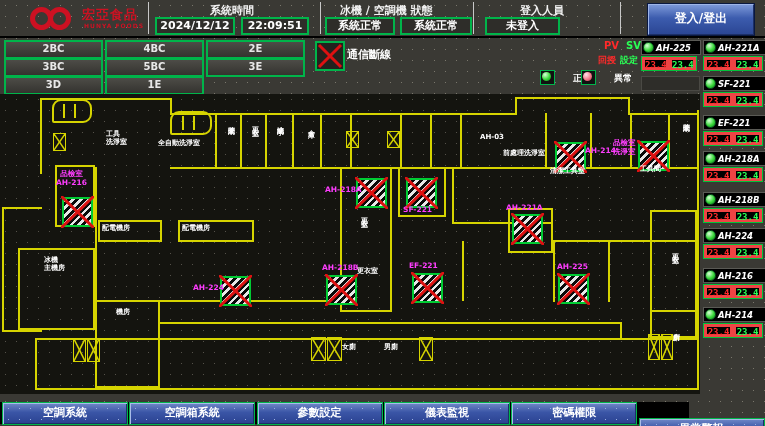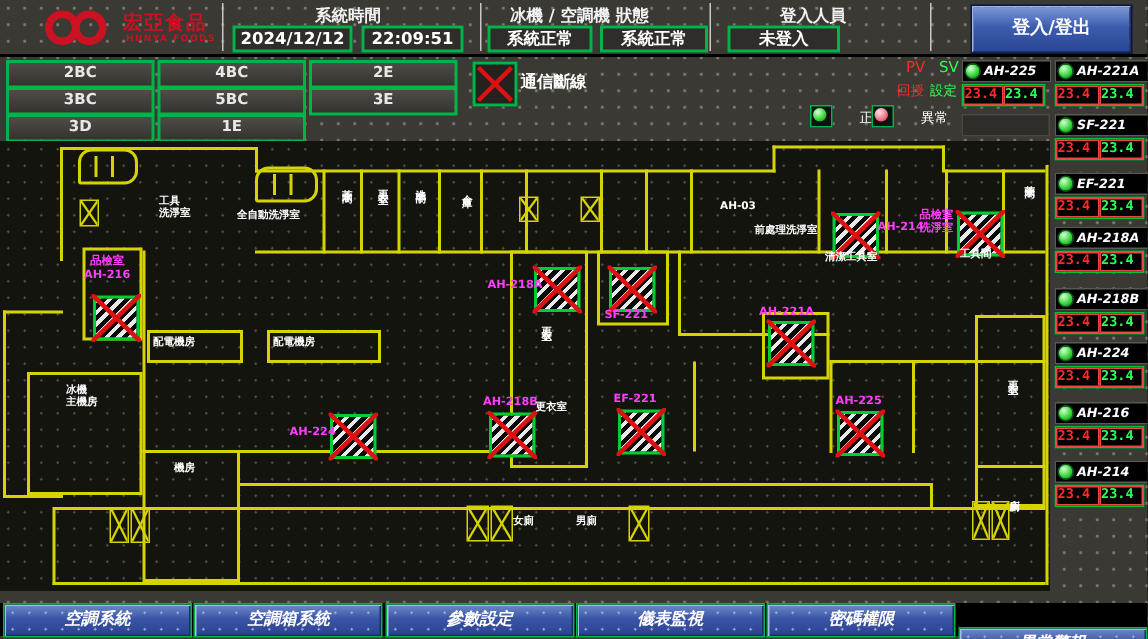--- a/index.html
+++ b/index.html
@@ -39,36 +39,36 @@
     position:absolute;width:95px;height:15px;
     background:linear-gradient(#4d4c47,#34332f);
     border:2px solid #00b44a;
     color:#e8e8e8;font-size:10px;font-weight:bold;text-align:center;line-height:14px;cursor:pointer;
   }
   
   .ledbezel{position:absolute;width:13px;height:13px;border:1px solid #00b44a;background:#111;}
   .led{position:absolute;left:1px;top:1px;width:9px;height:9px;border-radius:50%;}
   .led.green{background:radial-gradient(circle at 35% 30%,#d8ffd8,#39d839 55%,#0c7a1e);}
   .led.pink{background:radial-gradient(circle at 35% 30%,#ffe2e8,#f27a8a 55%,#b03048);}
-  .lgd{position:absolute;font-size:9px;font-weight:normal;white-space:nowrap;padding-left:16px;}
+  .lgd{position:absolute;font-size:9px;font-weight:bold;white-space:nowrap;padding-left:16px;}
   #comm-icon{left:315px;top:41px;width:26px;height:26px;border:2px solid #00b44a;background:#23221e;}
   #comm-label{left:347px;top:47px;color:#fff;font-size:11px;font-weight:bold;}
   
   .plate{
     position:absolute;height:13px;background:#000;border:1px solid #5a5a55;
     display:flex;align-items:center;gap:2px;padding-left:1px;cursor:pointer;
   }
   .plate .pled{width:9px;height:9px;border-radius:50%;border:1px solid #0a5a20;
     background:radial-gradient(circle at 35% 30%,#d8ffd8,#39d839 55%,#0c7a1e);flex:0 0 auto;}
   .plate .pname{color:#fff;font-size:8.5px;font-weight:bold;font-style:italic;white-space:nowrap;letter-spacing:0;}
   .vpair{position:absolute;height:13px;border:1px solid #00c33a;display:flex;background:#000;}
   .vcell{
-    width:50%;height:100%;box-sizing:border-box;border:1px solid #ef4444;
+    width:50%;height:100%;box-sizing:border-box;border:3px solid #ef4444;
     font-family:"DejaVu Sans Mono","Liberation Mono",monospace;
-    font-size:9px;font-weight:bold;line-height:11px;
+    font-size:9px;font-weight:bold;text-align:center;line-height:11px;
   }
   .pv{color:#ff2a2a;} .sv{color:#2aff55;}
   .empty-slot{position:absolute;height:13px;background:#2e2d29;border:1px solid #4a4944;}
   
   #map{
     left:0;top:94px;width:700px;height:300px;
     background-color:#14140f;
     background-image:radial-gradient(circle,#55524a 0.8px,transparent 0.9px);
     background-size:11px 11px;
   }
@@ -80,21 +80,21 @@
   .lift i + i{left:55%;}
   .eq{
     position:absolute;width:27px;height:26px;border:2px solid #00cc33;cursor:pointer;
     background:repeating-linear-gradient(135deg,#e8e8e8 0 2.5px,#0a0a0a 2.5px 5.5px);
   }
   .eq svg{position:absolute;left:-3px;top:-3px;}
   .maglabel{position:absolute;color:#ff3dff;font-size:7.5px;font-weight:bold;line-height:8.5px;white-space:pre;text-align:center;}
   .wlabel{position:absolute;color:#fff;font-size:7px;font-weight:bold;line-height:8px;white-space:pre;}
   .vert{writing-mode:vertical-rl;text-orientation:upright;letter-spacing:1px;}
   
-  #navbar{left:0;top:402px;width:765px;height:22px;background:#000;font-style:italic;}
+  #navbar{left:0;top:402px;width:689px;height:22px;background:#000;}
   .navbtn{
     position:absolute;top:0;height:21px;
     background:linear-gradient(#7089c8,#3a55a6 45%,#2a4190);
     background-image:radial-gradient(circle,#9cb0e0 0.8px,transparent 0.9px),linear-gradient(#7089c8,#3a55a6 45%,#2a4190);
     background-size:11px 11px,100% 100%;
     border:1px solid #00b44a;box-shadow:inset 1px 1px 0 #a8bce8,inset -1px -1px 0 #1c2f66;
     color:#fff;font-size:11px;font-weight:bold;text-align:center;line-height:20px;cursor:pointer;
   }
 </style>
 </head>

